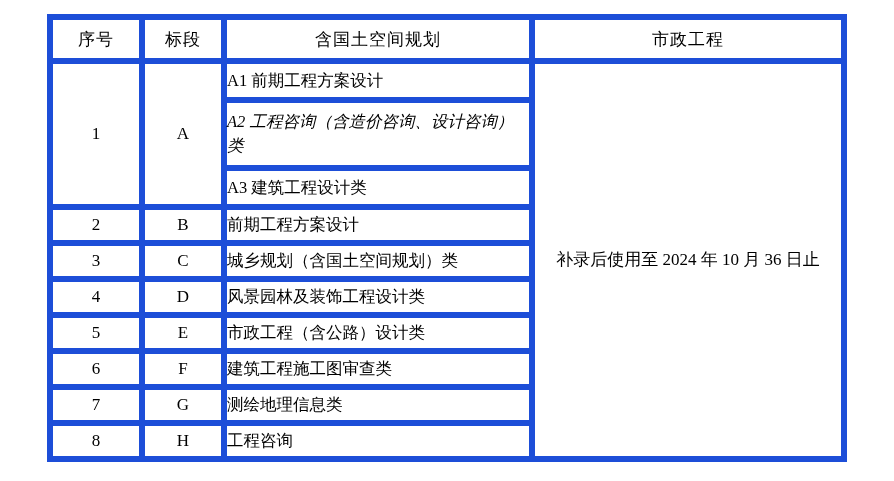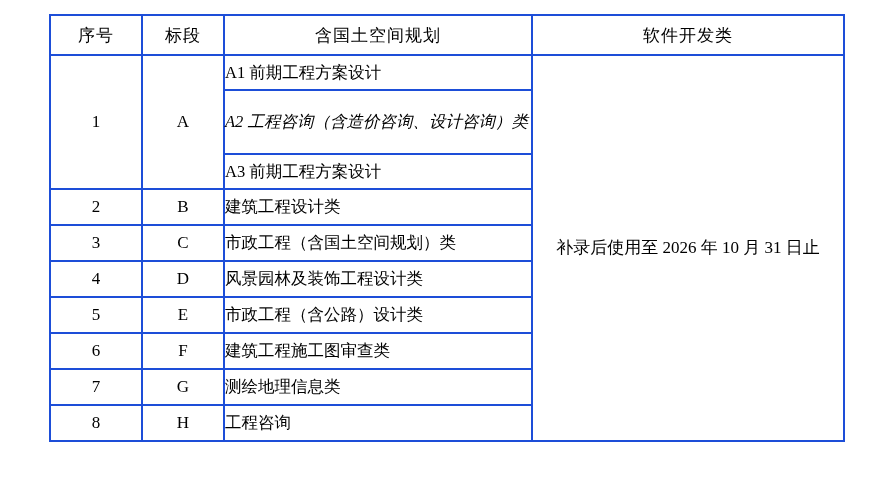--- a/index.html
+++ b/index.html
@@ -21,21 +21,21 @@
     box-sizing: border-box;
     padding: 14px 30px 0 30px;
   }
   table.tbl {
     border-collapse: collapse;
     table-layout: fixed;
     width: 794px;
     margin: 0 auto;
   }
   table.tbl td, table.tbl th {
-    border: 2px solid #1d4ed8;
+    border: 6px solid #1d4ed8;
     padding: 0;
     vertical-align: middle;
     font-weight: normal;
   }
   
   col.c-no    { width: 92px; }
   col.c-lot   { width: 82px; }
   col.c-type  { width: 308px; }
   col.c-term  { width: 312px; }
 
@@ -78,46 +78,46 @@
       <col class="c-no">
       <col class="c-lot">
       <col class="c-type">
       <col class="c-term">
     </colgroup>
     <tbody>
       <tr>
         <th class="hdr">序号</th>
         <th class="hdr">标段</th>
         <th class="hdr">含国土空间规划</th>
-        <th class="hdr">软件开发类</th>
+        <th class="hdr">市政工程</th>
       </tr>
 
       <tr>
         <td class="cell-center" rowspan="3">1</td>
         <td class="cell-center" rowspan="3">A</td>
         <td class="cell-left sub-a1">A1 前期工程方案设计</td>
-        <td class="term-cell" rowspan="17">补录后使用至 2026 年 10 月 31 日止</td>
+        <td class="term-cell" rowspan="17">补录后使用至 2024 年 10 月 36 日止</td>
       </tr>
       <tr>
         <td class="cell-left sub-a2">A2 工程咨询（含造价咨询、设计咨询）类</td>
       </tr>
       <tr>
-        <td class="cell-left sub-a3">A3 前期工程方案设计</td>
+        <td class="cell-left sub-a3">A3 建筑工程设计类</td>
       </tr>
 
       <tr class="row-h">
         <td class="cell-center">2</td>
         <td class="cell-center">B</td>
-        <td class="cell-left">建筑工程设计类</td>
+        <td class="cell-left">前期工程方案设计</td>
       </tr>
 
       <tr class="row-h">
         <td class="cell-center">3</td>
         <td class="cell-center">C</td>
-        <td class="cell-left">市政工程（含国土空间规划）类</td>
+        <td class="cell-left">城乡规划（含国土空间规划）类</td>
       </tr>
 
       <tr class="row-h">
         <td class="cell-center">4</td>
         <td class="cell-center">D</td>
         <td class="cell-left">风景园林及装饰工程设计类</td>
       </tr>
 
       <tr class="row-h">
         <td class="cell-center">5</td>

